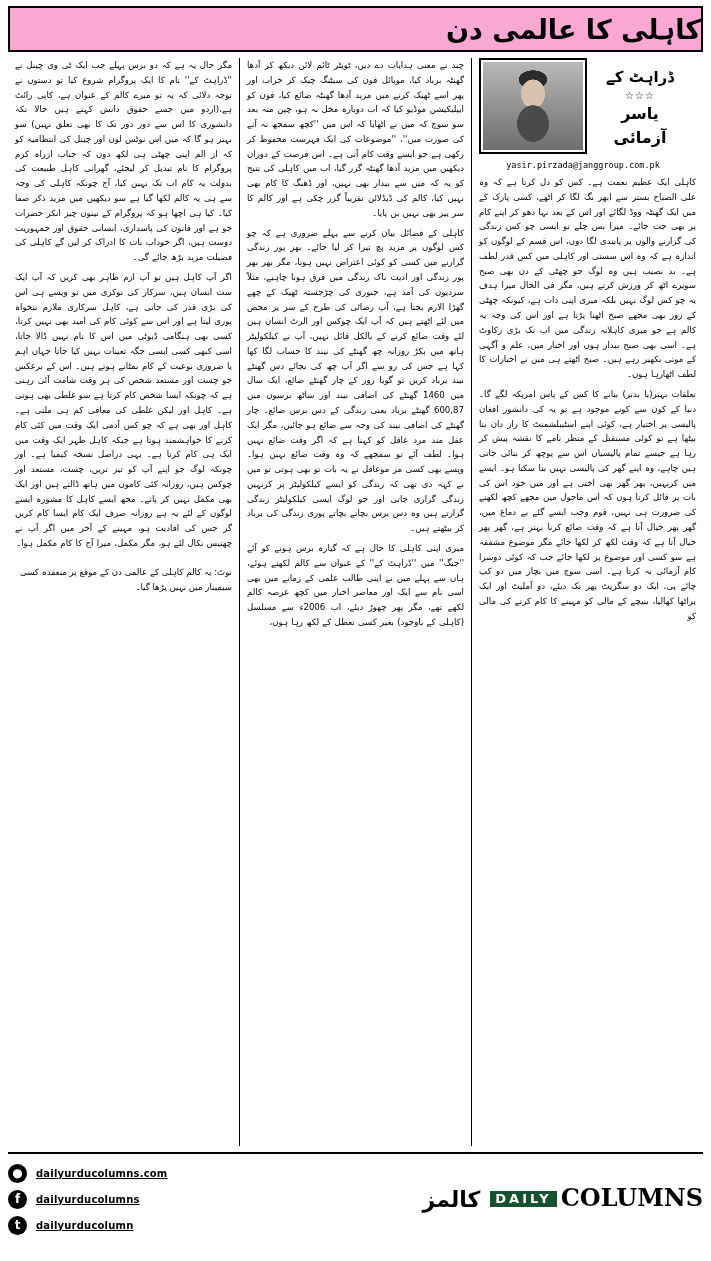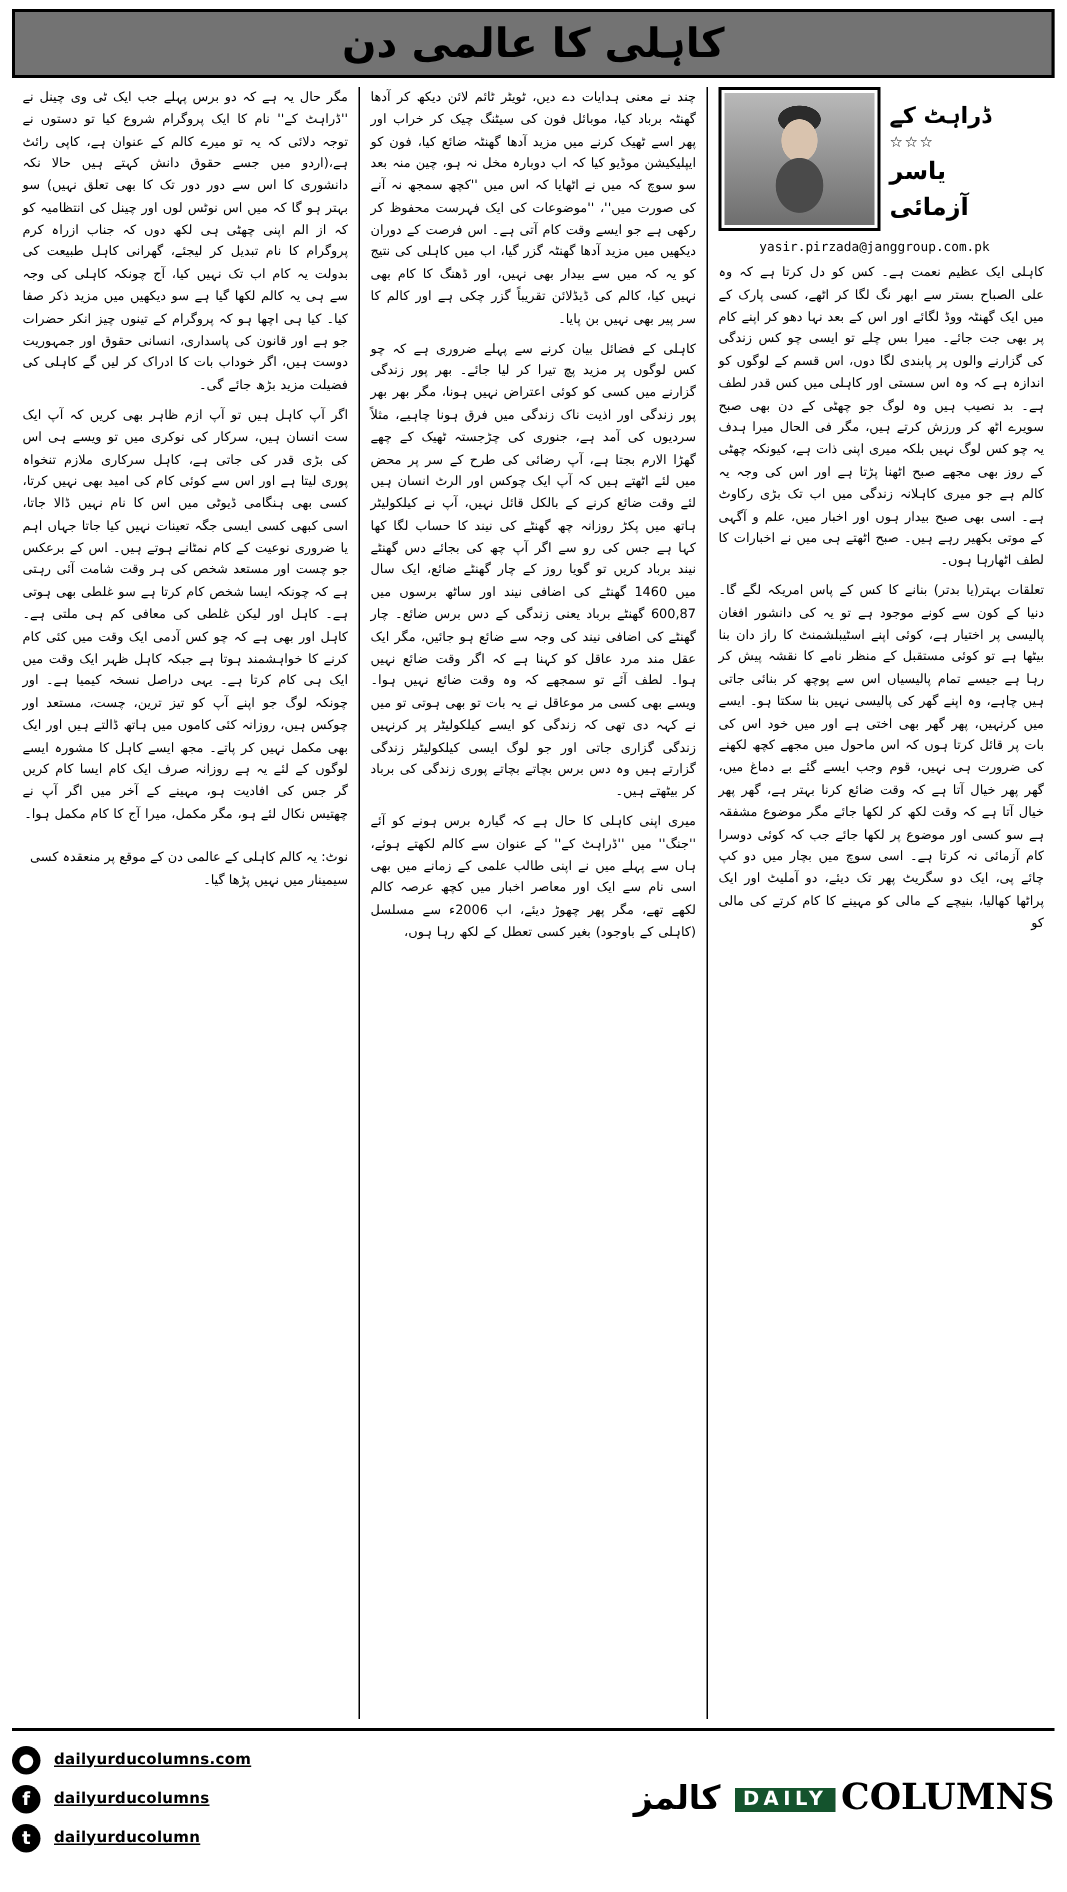--- a/index.html
+++ b/index.html
@@ -19,23 +19,23 @@
     padding: 6px 8px 6px 8px;
     position: relative;
   }
 
   
   .masthead {
     border: 2px solid #000;
     height: 46px;
     display: flex;
     align-items: center;
-    justify-content: center;
+    justify-content: flex-end;
     margin-bottom: 6px;
-    background: #737373;
+    background: #f9a8d4;
   }
   .masthead-title {
     font-family: "DejaVu Sans", sans-serif;
     font-size: 27px;
     font-weight: bold;
     letter-spacing: 0.5px;
     direction: rtl;
   }
 
   
@@ -59,21 +59,21 @@
   .author-photo {
     width: 100%; height: 100%;
     background:
       radial-gradient(ellipse 26px 30px at 50% 70%, #4a4a4a 0%, #4a4a4a 60%, rgba(74,74,74,0) 62%),
       radial-gradient(ellipse 17px 20px at 50% 36%, #d9c3ae 0%, #d9c3ae 70%, rgba(217,195,174,0) 72%),
       radial-gradient(ellipse 20px 13px at 50% 20%, #2b2b2b 0%, #2b2b2b 70%, rgba(43,43,43,0) 72%),
       linear-gradient(180deg, #b9b9b9 0%, #8f8f8f 55%, #6e6e6e 100%);
     position: relative;
   }
   .author-meta {
-    text-align: left;
+    text-align: center;
     direction: rtl;
     padding-top: 8px;
     flex: 1;
   }
   .author-kicker { font-size: 15px; font-weight: bold; line-height: 1.5; }
   .author-stars { font-size: 10px; letter-spacing: 1px; line-height: 1.3; }
   .author-name { font-size: 16px; font-weight: bold; line-height: 1.5; }
   .author-email {
     clear: left;
     float: left;

